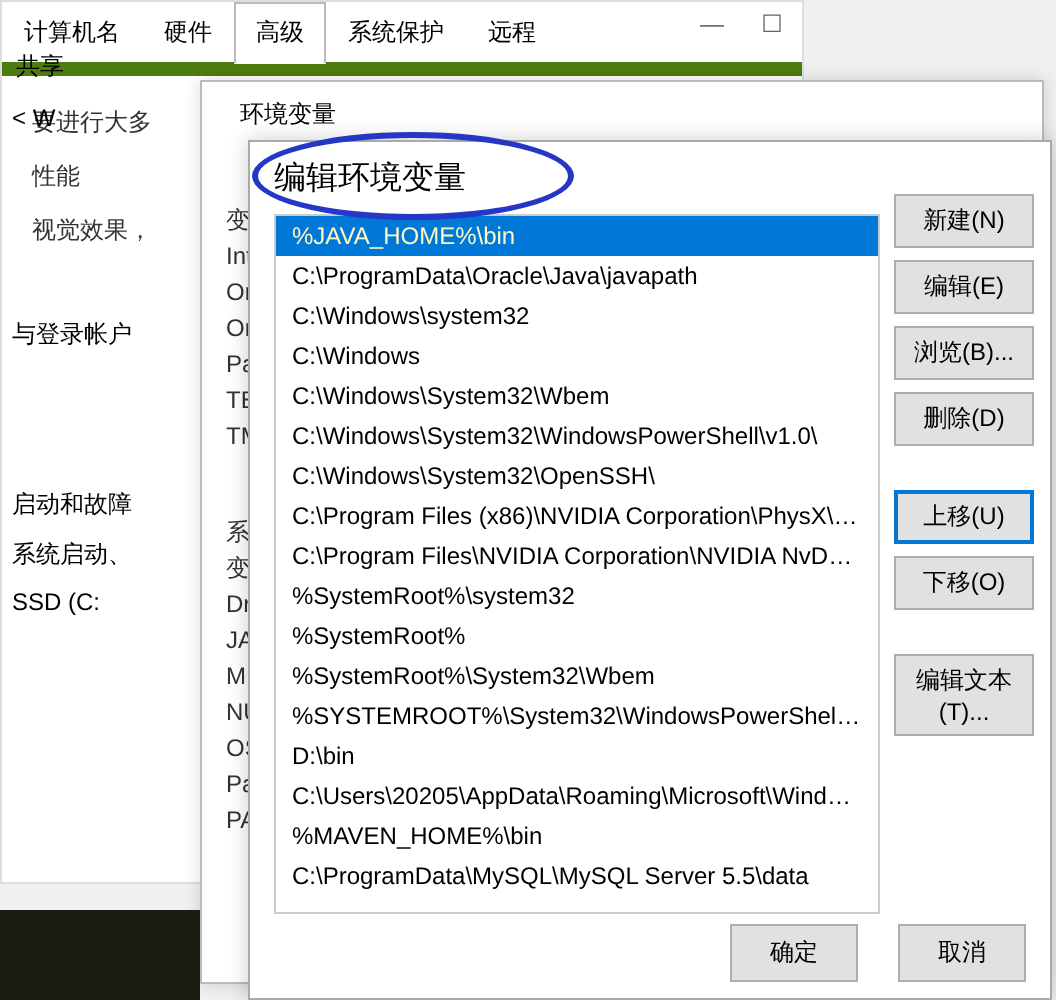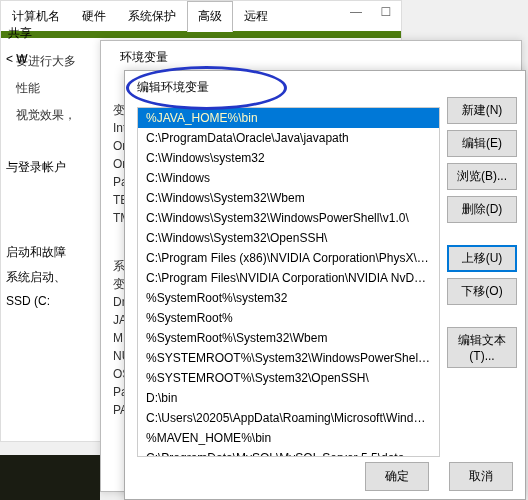--- a/index.html
+++ b/index.html
@@ -8,21 +8,21 @@
   .tab{padding:6px 10px;border:1px solid transparent;border-bottom:none;cursor:pointer}
   .tab.active{border-color:#bbb;background:#fff;border-bottom:1px solid #fff;margin-bottom:-1px}
   .bg-body{padding:15px;color:#333}
   .bg-body div{margin-bottom:10px}
   .share{position:absolute;top:25px;left:8px}
   .sidebar-pieces{position:absolute;left:0;width:100px}
   .sidebar-pieces span{display:block;padding:4px 6px}
   .fg-window{position:absolute;top:40px;left:100px;width:420px;height:450px;background:#fff;border:1px solid #bbb;box-shadow:0 0 8px rgba(0,0,0,.15)}
   .fg-title{padding:8px 19px;font-size:12px}
   .edit-dialog{position:absolute;top:70px;left:124px;width:400px;height:428px;background:#fff;border:1px solid #aaa;box-shadow:0 0 10px rgba(0,0,0,.2)}
-  .edit-title{padding:8px 12px;font-size:12px}
+  .edit-title{padding:8px 12px;font-size:16px}
   .edit-content{position:absolute;top:36px;left:12px;right:85px;bottom:42px;border:1px solid #ccc;background:#fff;overflow:hidden}
   .list-row{padding:3px 8px;white-space:nowrap;overflow:hidden;text-overflow:ellipsis;font-size:12px;cursor:pointer}
   .list-row.sel{background:#0078d7;color:#fef9c3}
   .btn-col{position:absolute;top:26px;right:8px;width:70px;display:flex;flex-direction:column;gap:6px}
   .btn{border:1px solid #adadad;background:#e1e1e1;padding:4px 0;text-align:center;cursor:pointer;font-size:12px}
   .btn.blue{border-color:#0078d7;box-shadow:inset 0 0 0 1px #0078d7}
   .bottom-btns{position:absolute;bottom:8px;right:12px;display:flex;gap:20px}
   .bottom-btns .btn{width:62px;padding:5px 0}
   .circle{position:absolute;top:66px;left:126px;width:155px;height:38px;border:3px solid #2437c7;border-radius:50%;pointer-events:none}
   .dark-strip{position:absolute;bottom:0;left:0;width:100px;height:45px;background:#1a1c12}
@@ -34,22 +34,22 @@
 <body>
 
 <div class="bg-window">
   <div class="win-controls">
     <span>—</span>
     <span>☐</span>
   </div>
   <div class="tabs">
     <div class="tab">计算机名</div>
     <div class="tab">硬件</div>
+    <div class="tab active">高级</div>
     <div class="tab">系统保护</div>
-    <div class="tab active">高级</div>
     <div class="tab">远程</div>
   </div>
   <div class="bg-body">
     <div>要进行大多</div>
     <div>性能</div>
     <div>视觉效果，</div>
     <div style="position:absolute;top:86px;left:122px">202</div>
   </div>
 </div>
 
@@ -101,21 +101,20 @@
       <div class="list-row">C:\Windows</div>
       <div class="list-row">C:\Windows\System32\Wbem</div>
       <div class="list-row">C:\Windows\System32\WindowsPowerShell\v1.0\</div>
       <div class="list-row">C:\Windows\System32\OpenSSH\</div>
       <div class="list-row">C:\Program Files (x86)\NVIDIA Corporation\PhysX\Common</div>
       <div class="list-row">C:\Program Files\NVIDIA Corporation\NVIDIA NvDLISR</div>
       <div class="list-row">%SystemRoot%\system32</div>
       <div class="list-row">%SystemRoot%</div>
       <div class="list-row">%SystemRoot%\System32\Wbem</div>
       <div class="list-row">%SYSTEMROOT%\System32\WindowsPowerShell\v1.0\</div>
-      <div class="list-row">%SYSTEMROOT%\System32\OpenSSH\</div>
       <div class="list-row">D:\bin</div>
       <div class="list-row">C:\Users\20205\AppData\Roaming\Microsoft\Windows\Start Men...</div>
       <div class="list-row">%MAVEN_HOME%\bin</div>
       <div class="list-row">C:\ProgramData\MySQL\MySQL Server 5.5\data</div>
     </div>
   <div class="btn-col">
     <div class="btn">新建(N)</div>
     <div class="btn">编辑(E)</div>
     <div class="btn">浏览(B)...</div>
     <div class="btn">删除(D)</div>

